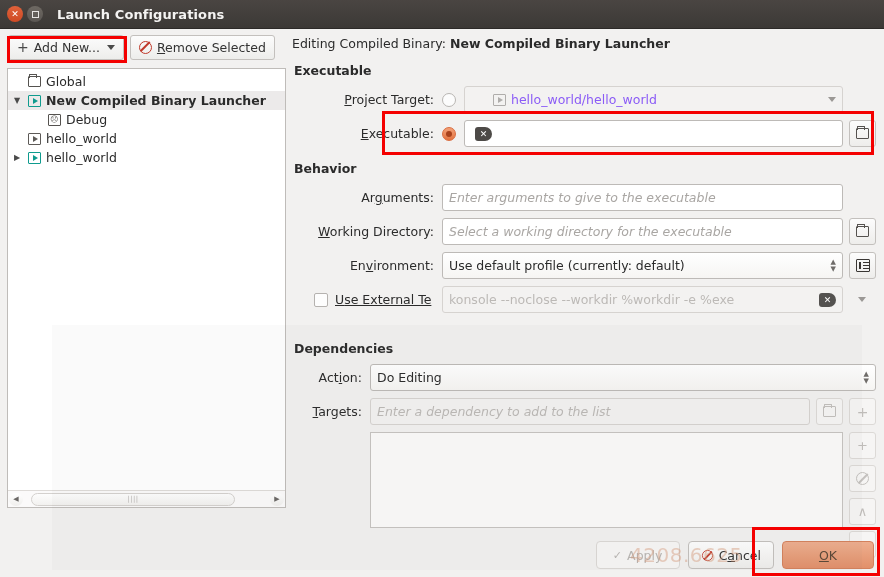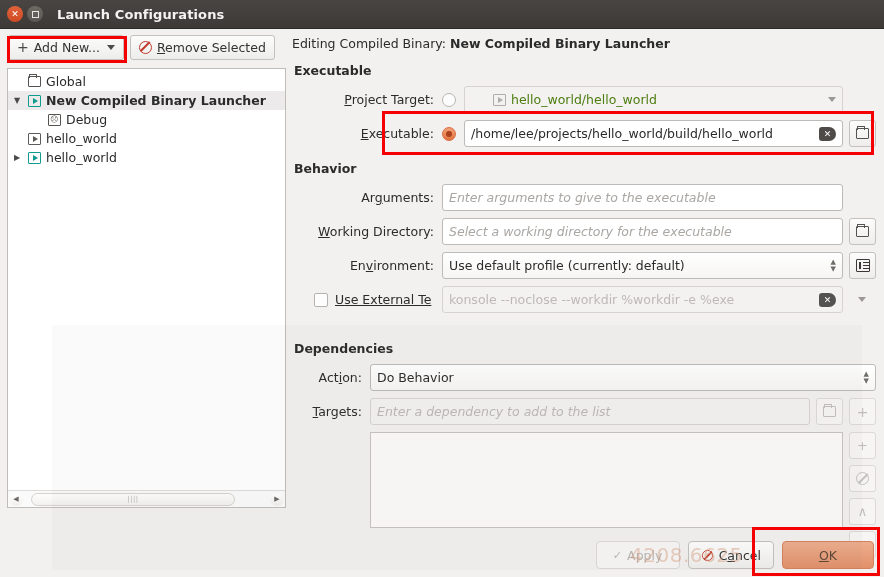--- a/index.html
+++ b/index.html
@@ -198,21 +198,21 @@
   }
   .clearbtn.dim { background: #545250; }
 
   .combo {
     flex: 1 1 auto; height: 27px;
     border: 1px solid #bdbab7; border-radius: 3px;
     background: linear-gradient(#ffffff,#f6f5f3);
     display: flex; align-items: center; padding: 0 6px;
     font-size: 12.5px; min-width: 0;
   }
-  .combo.disabled { background: #f3f2f1; border-color: #d6d3d0; color: #4d7c0f; padding-left: 28px; }
+  .combo.disabled { background: #f3f2f1; border-color: #d6d3d0; color: #8b5cf6; padding-left: 28px; }
   .combo .val { flex:1 1 auto; overflow:hidden; white-space:nowrap; }
   .spin {
     flex: 0 0 auto; display:flex; flex-direction:column; gap:2px;
     margin-left: 4px; color:#6f6c69;
   }
   .spin i { font-style: normal; font-size: 7px; line-height: 5px; }
   .arrow-only {
     flex: 0 0 auto; width:0;height:0;
     border-left: 4px solid transparent; border-right: 4px solid transparent;
     border-top: 5px solid #9b9895; margin-left: 4px;
@@ -398,21 +398,20 @@
       <span class="val">hello_world/hello_world</span>
       <span class="arrow-only"></span>
     </span>
     <span style="width:33px;flex:0 0 auto"></span>
   </div>
 
   <div class="frow">
     <span class="flabel"><span class="u">E</span>xecutable:</span>
     <span class="radio on"></span>
     <span class="field">
-      <span class="val">/home/lee/projects/hello_world/build/hello_world</span>
       <span class="clearbtn">✕</span>
     </span>
     <span class="sqbtn">
       <span class="ficon"></span>
     </span>
   </div>
 
   <div class="grouphdr" style="margin-top:14px">Behavior</div>
 
   <div class="frow">
@@ -466,21 +465,21 @@
     <span style="width:33px;flex:0 0 auto;display:flex;align-items:center;justify-content:center;">
       <span class="arrow-only"></span>
     </span>
   </div>
 
   <div class="grouphdr" style="margin-top:28px">Dependencies</div>
 
   <div class="frow">
     <span class="flabel" style="width:78px">Act<span class="u">i</span>on:</span>
     <span class="combo">
-      <span class="val">Do Behavior</span>
+      <span class="val">Do Editing</span>
       <span class="spin">
           <i>▲</i>
           <i>▼</i>
         </span>
     </span>
   </div>
 
   <div class="frow">
     <span class="flabel" style="width:78px"><span class="u">T</span>argets:</span>
     <span class="field disabled">

